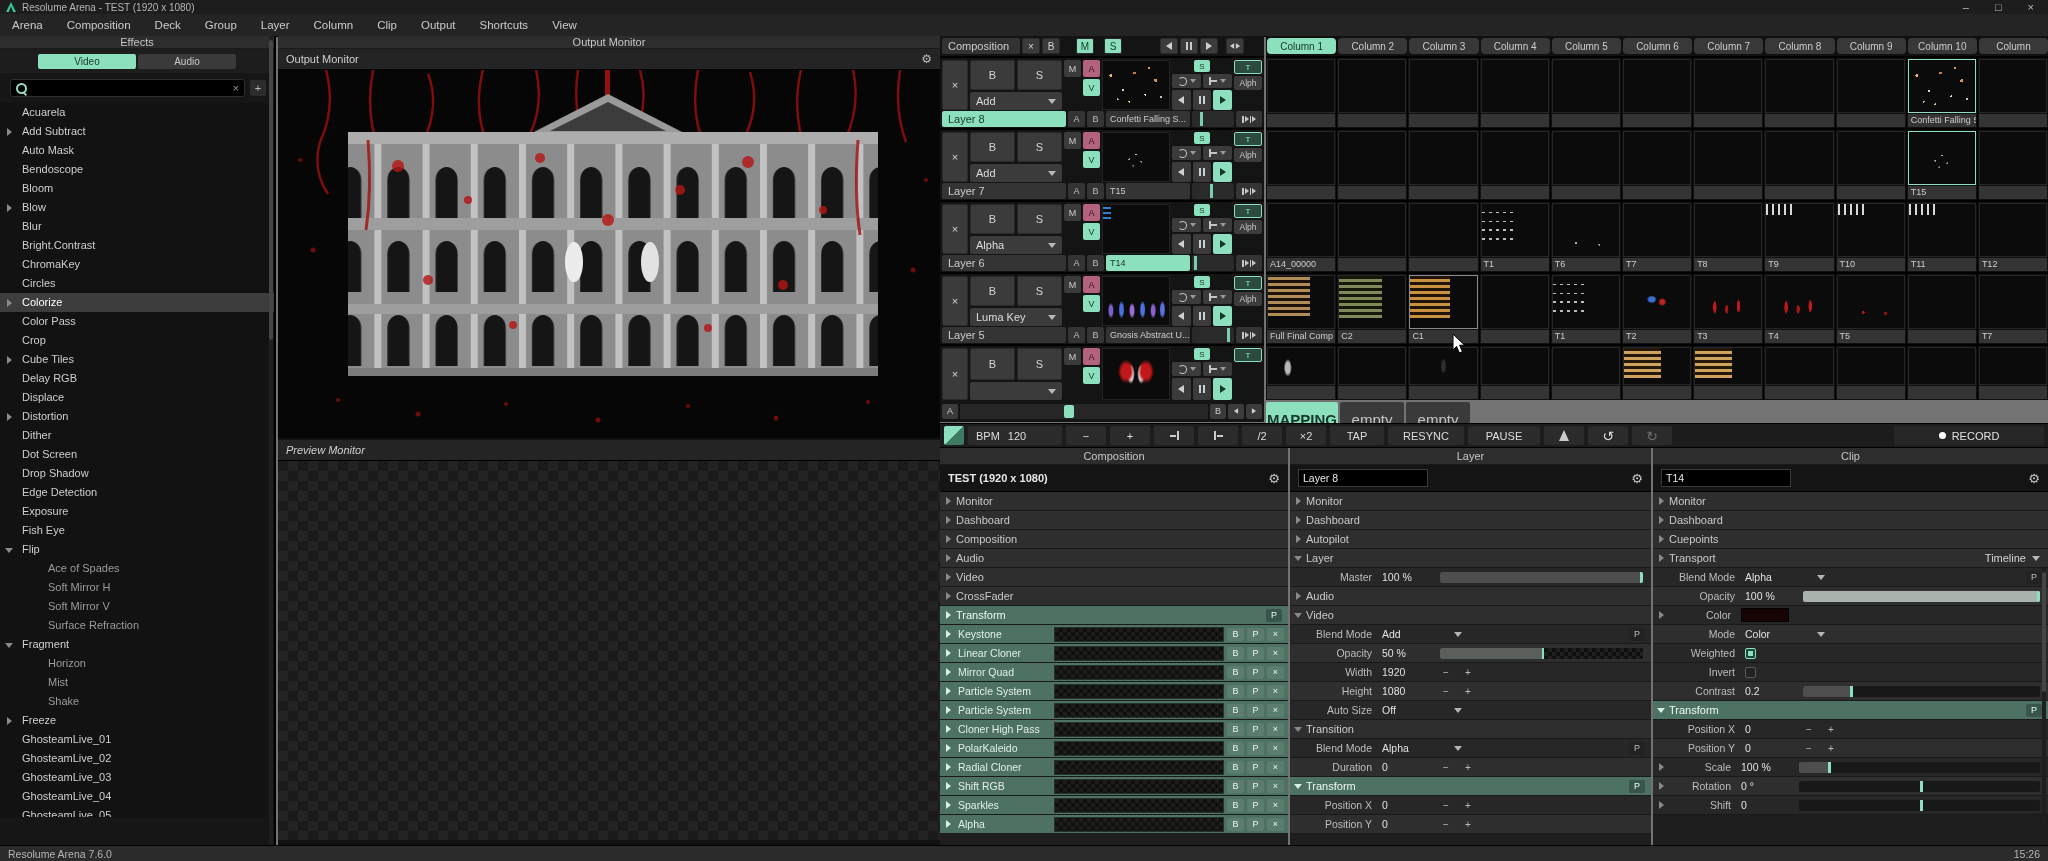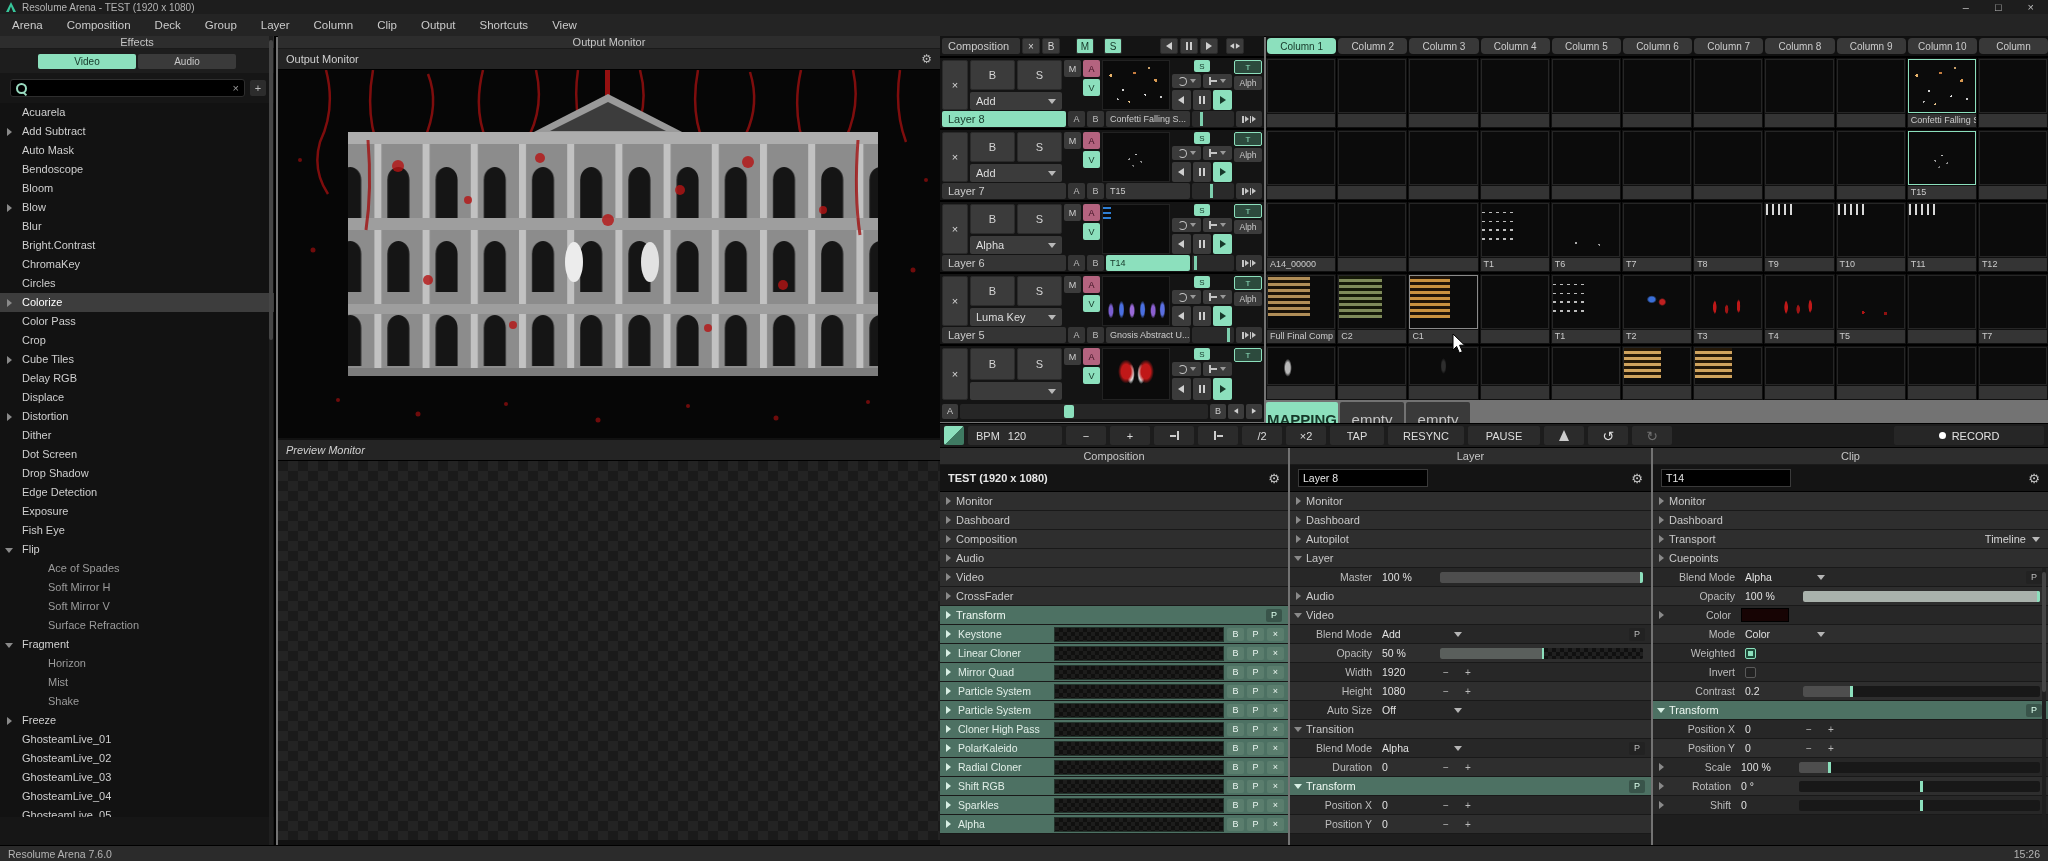--- a/index.html
+++ b/index.html
@@ -1486,35 +1486,35 @@
         </span>
         <span class="sectlbl">Monitor</span>
       </div>
     <div class="row">
         <span class="arr">
           <i class="r"></i>
         </span>
         <span class="sectlbl">Dashboard</span>
       </div>
     <div class="row">
+        <span class="arr">
+          <i class="r"></i>
+        </span>
+        <span class="sectlbl">Cuepoints</span>
+      </div>
+    <div class="row">
       <span class="arr">
           <i class="r"></i>
         </span>
         <span class="sectlbl">Transport</span>
       <span class="timeline-dd">
           <span>Timeline</span>
           <i class="tri-d"></i>
         </span>
     </div>
-    <div class="row">
-        <span class="arr">
-          <i class="r"></i>
-        </span>
-        <span class="sectlbl">Cuepoints</span>
-      </div>
     <div class="row alt">
       <span class="plabel">Blend Mode</span>
         <span class="pval">Alpha</span>
       <i class="ddtri"></i>
       <span class="pbadge grey">P</span>
     </div>
     <div class="row">
       <span class="plabel">Opacity</span>
         <span class="pval">100 %</span>
       <span class="pctl">

